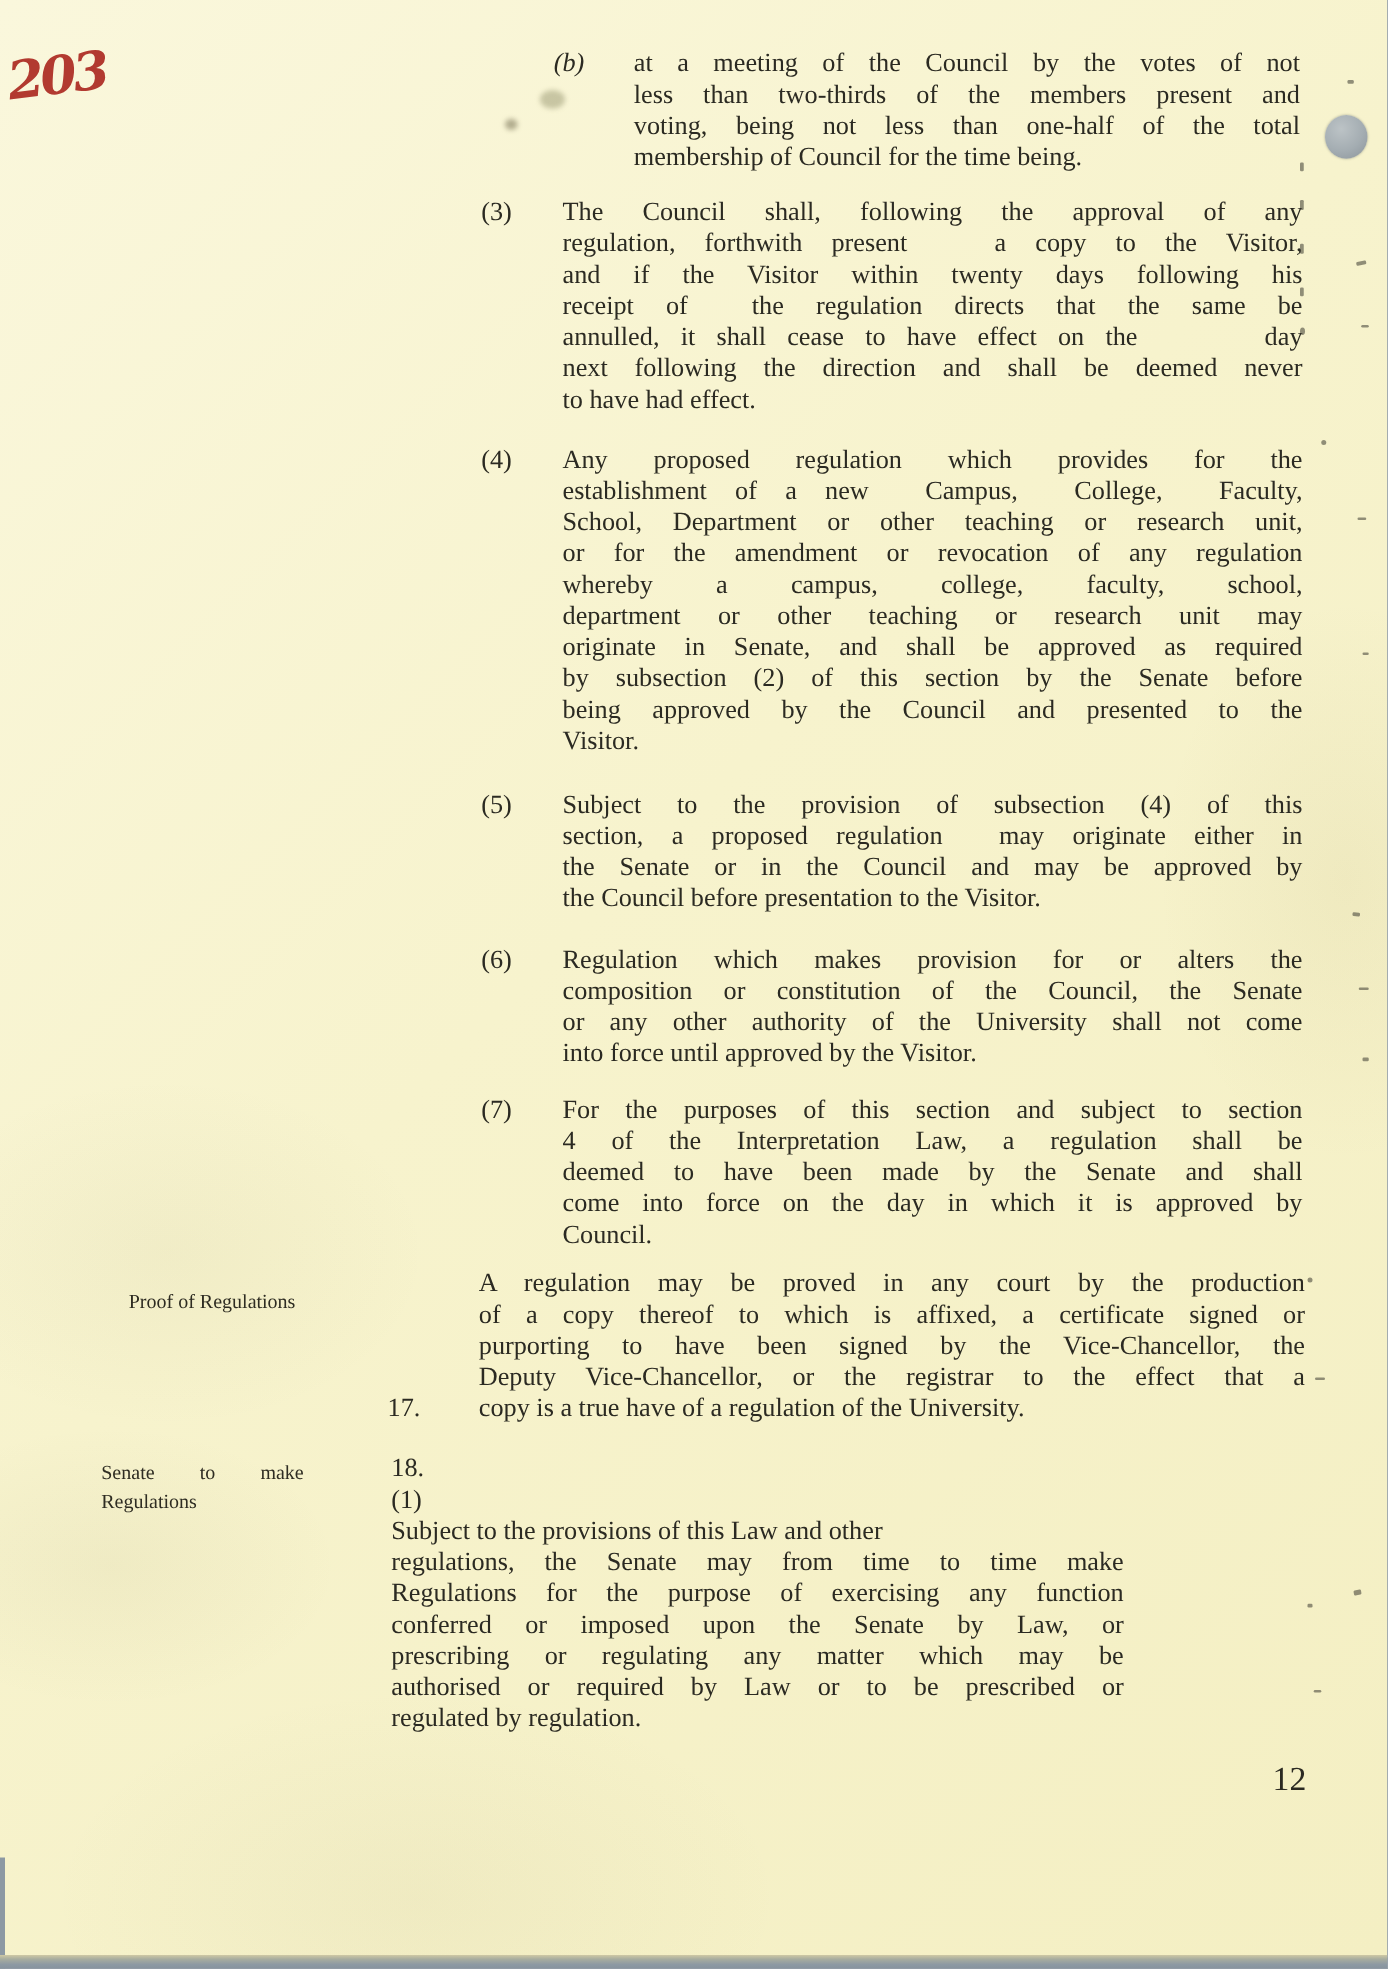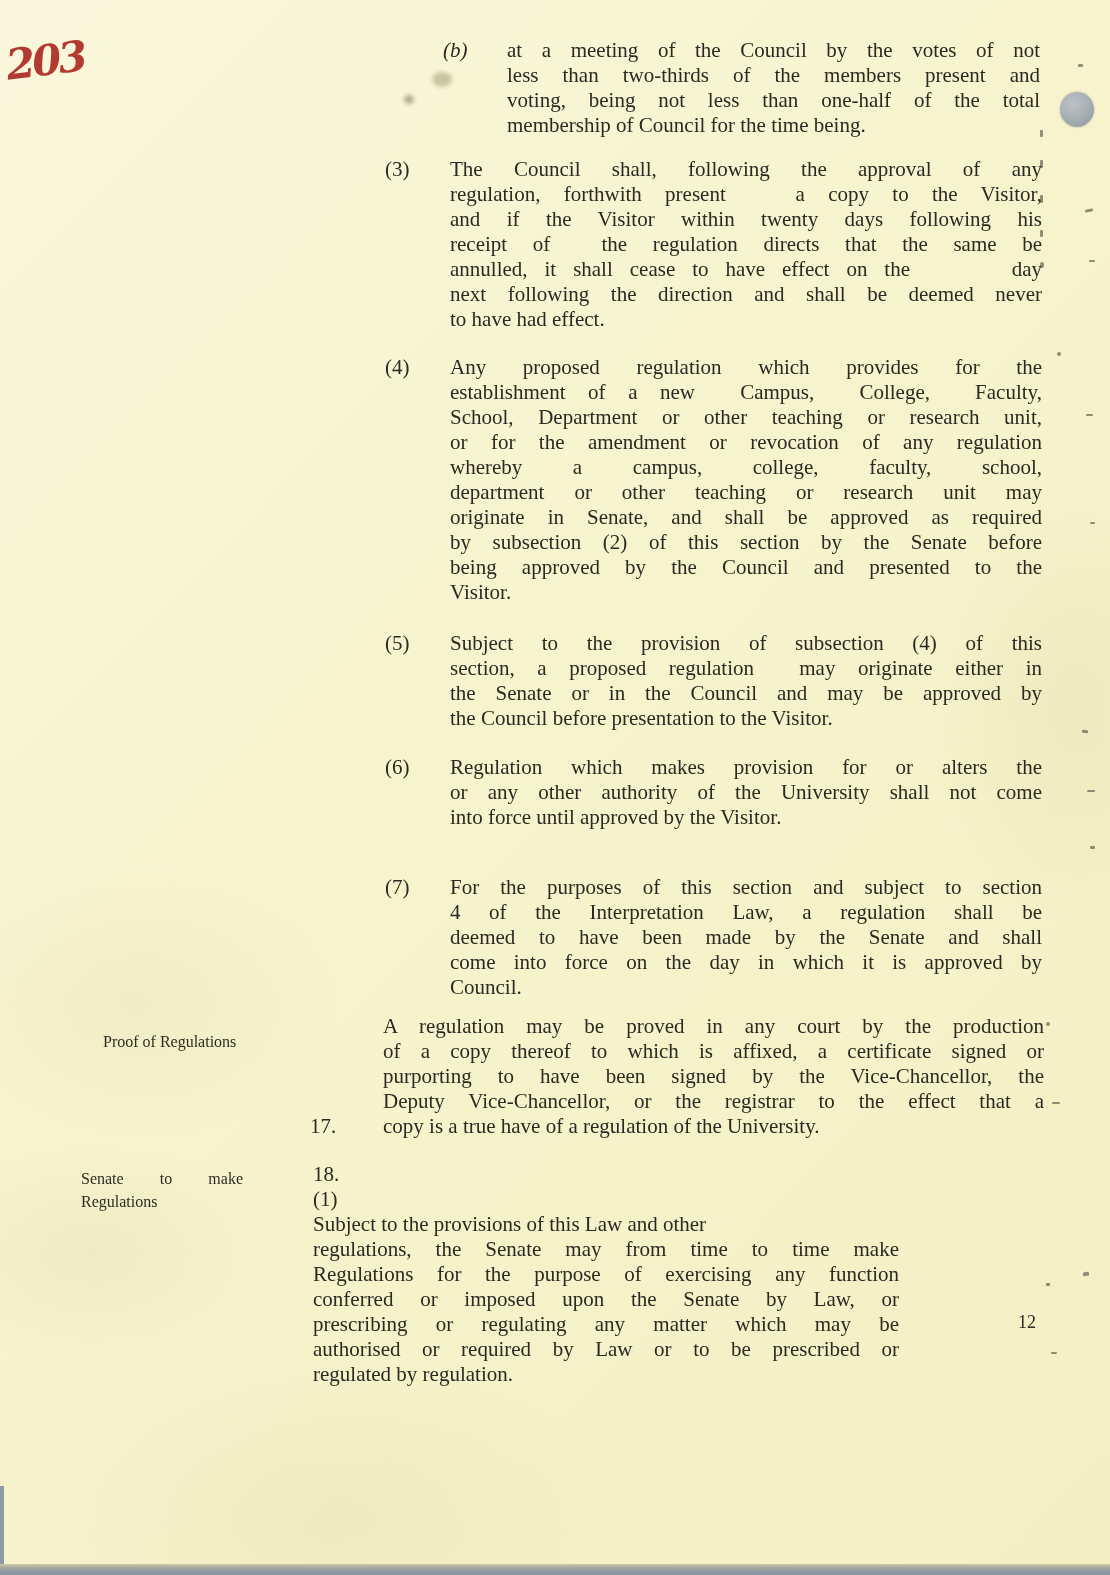--- a/index.html
+++ b/index.html
@@ -34,21 +34,21 @@
   .c-17  {left:310px;top:1014px;align-items:flex-end;}.c-17 .lbl{width:73px;} .c-17 .body{width:661px;}
   .c-18  {left:313px;top:1162px;flex-direction:column;}.c-18 .num{flex:none;width:77px;}
   .c-18 .sub{flex:none;width:65px;}
   .c-18 .body{width:586px;}
   
   .margin-note{position:absolute;font-size:16px;font-weight:normal;color:#2e2c22;line-height:23px;}
   .note-proof{left:103px;top:1030px;width:170px;}
   .note-senate{left:81px;top:1167px;width:162px;}
   .note-senate .sp{text-align:justify;text-align-last:justify;-moz-text-align-last:justify;}
   
-  .page-number{position:absolute;left:1018px;top:1312px;font-size:18px;color:#2b2a22;text-align:right;}
+  .page-number{position:absolute;left:1018px;top:1408px;font-size:27px;color:#2b2a22;text-align:right;}
   .red-mark{
     position:absolute;left:6px;top:36px;
     font-family:"DejaVu Serif", serif;font-style:italic;font-weight:bold;
     font-size:42px;color:#b23a30;letter-spacing:-3px;
     transform:rotate(-7deg);
   }
   .punch-hole{
     position:absolute;left:1060px;top:92px;width:34px;height:35px;border-radius:50%;
     background:radial-gradient(circle at 38% 32%, #bcc3c6, #a4adb2 55%, #8e979d 95%);
     box-shadow:0 0 2px rgba(60,70,75,.45);
@@ -116,20 +116,21 @@
         <div class="ln">section, a proposed regulation&nbsp; may originate either in</div>
         <div class="ln">the Senate or in the Council and may be approved by</div>
         <div class="ln end">the Council before presentation to the Visitor.</div>
       </div>
     </div>
 
     <div class="clause c-6">
       <div class="lbl">(6)</div>
       <div class="body">
         <div class="ln">Regulation which makes provision for or alters the</div>
+        <div class="ln">composition or constitution of the Council, the Senate</div>
         <div class="ln">or any other authority of the University shall not come</div>
         <div class="ln end">into force until approved by the Visitor.</div>
       </div>
     </div>
 
     <div class="clause c-7">
       <div class="lbl">(7)</div>
       <div class="body">
         <div class="ln">For the purposes of this section and subject to section</div>
         <div class="ln">4 of the Interpretation Law, a regulation shall be</div>

